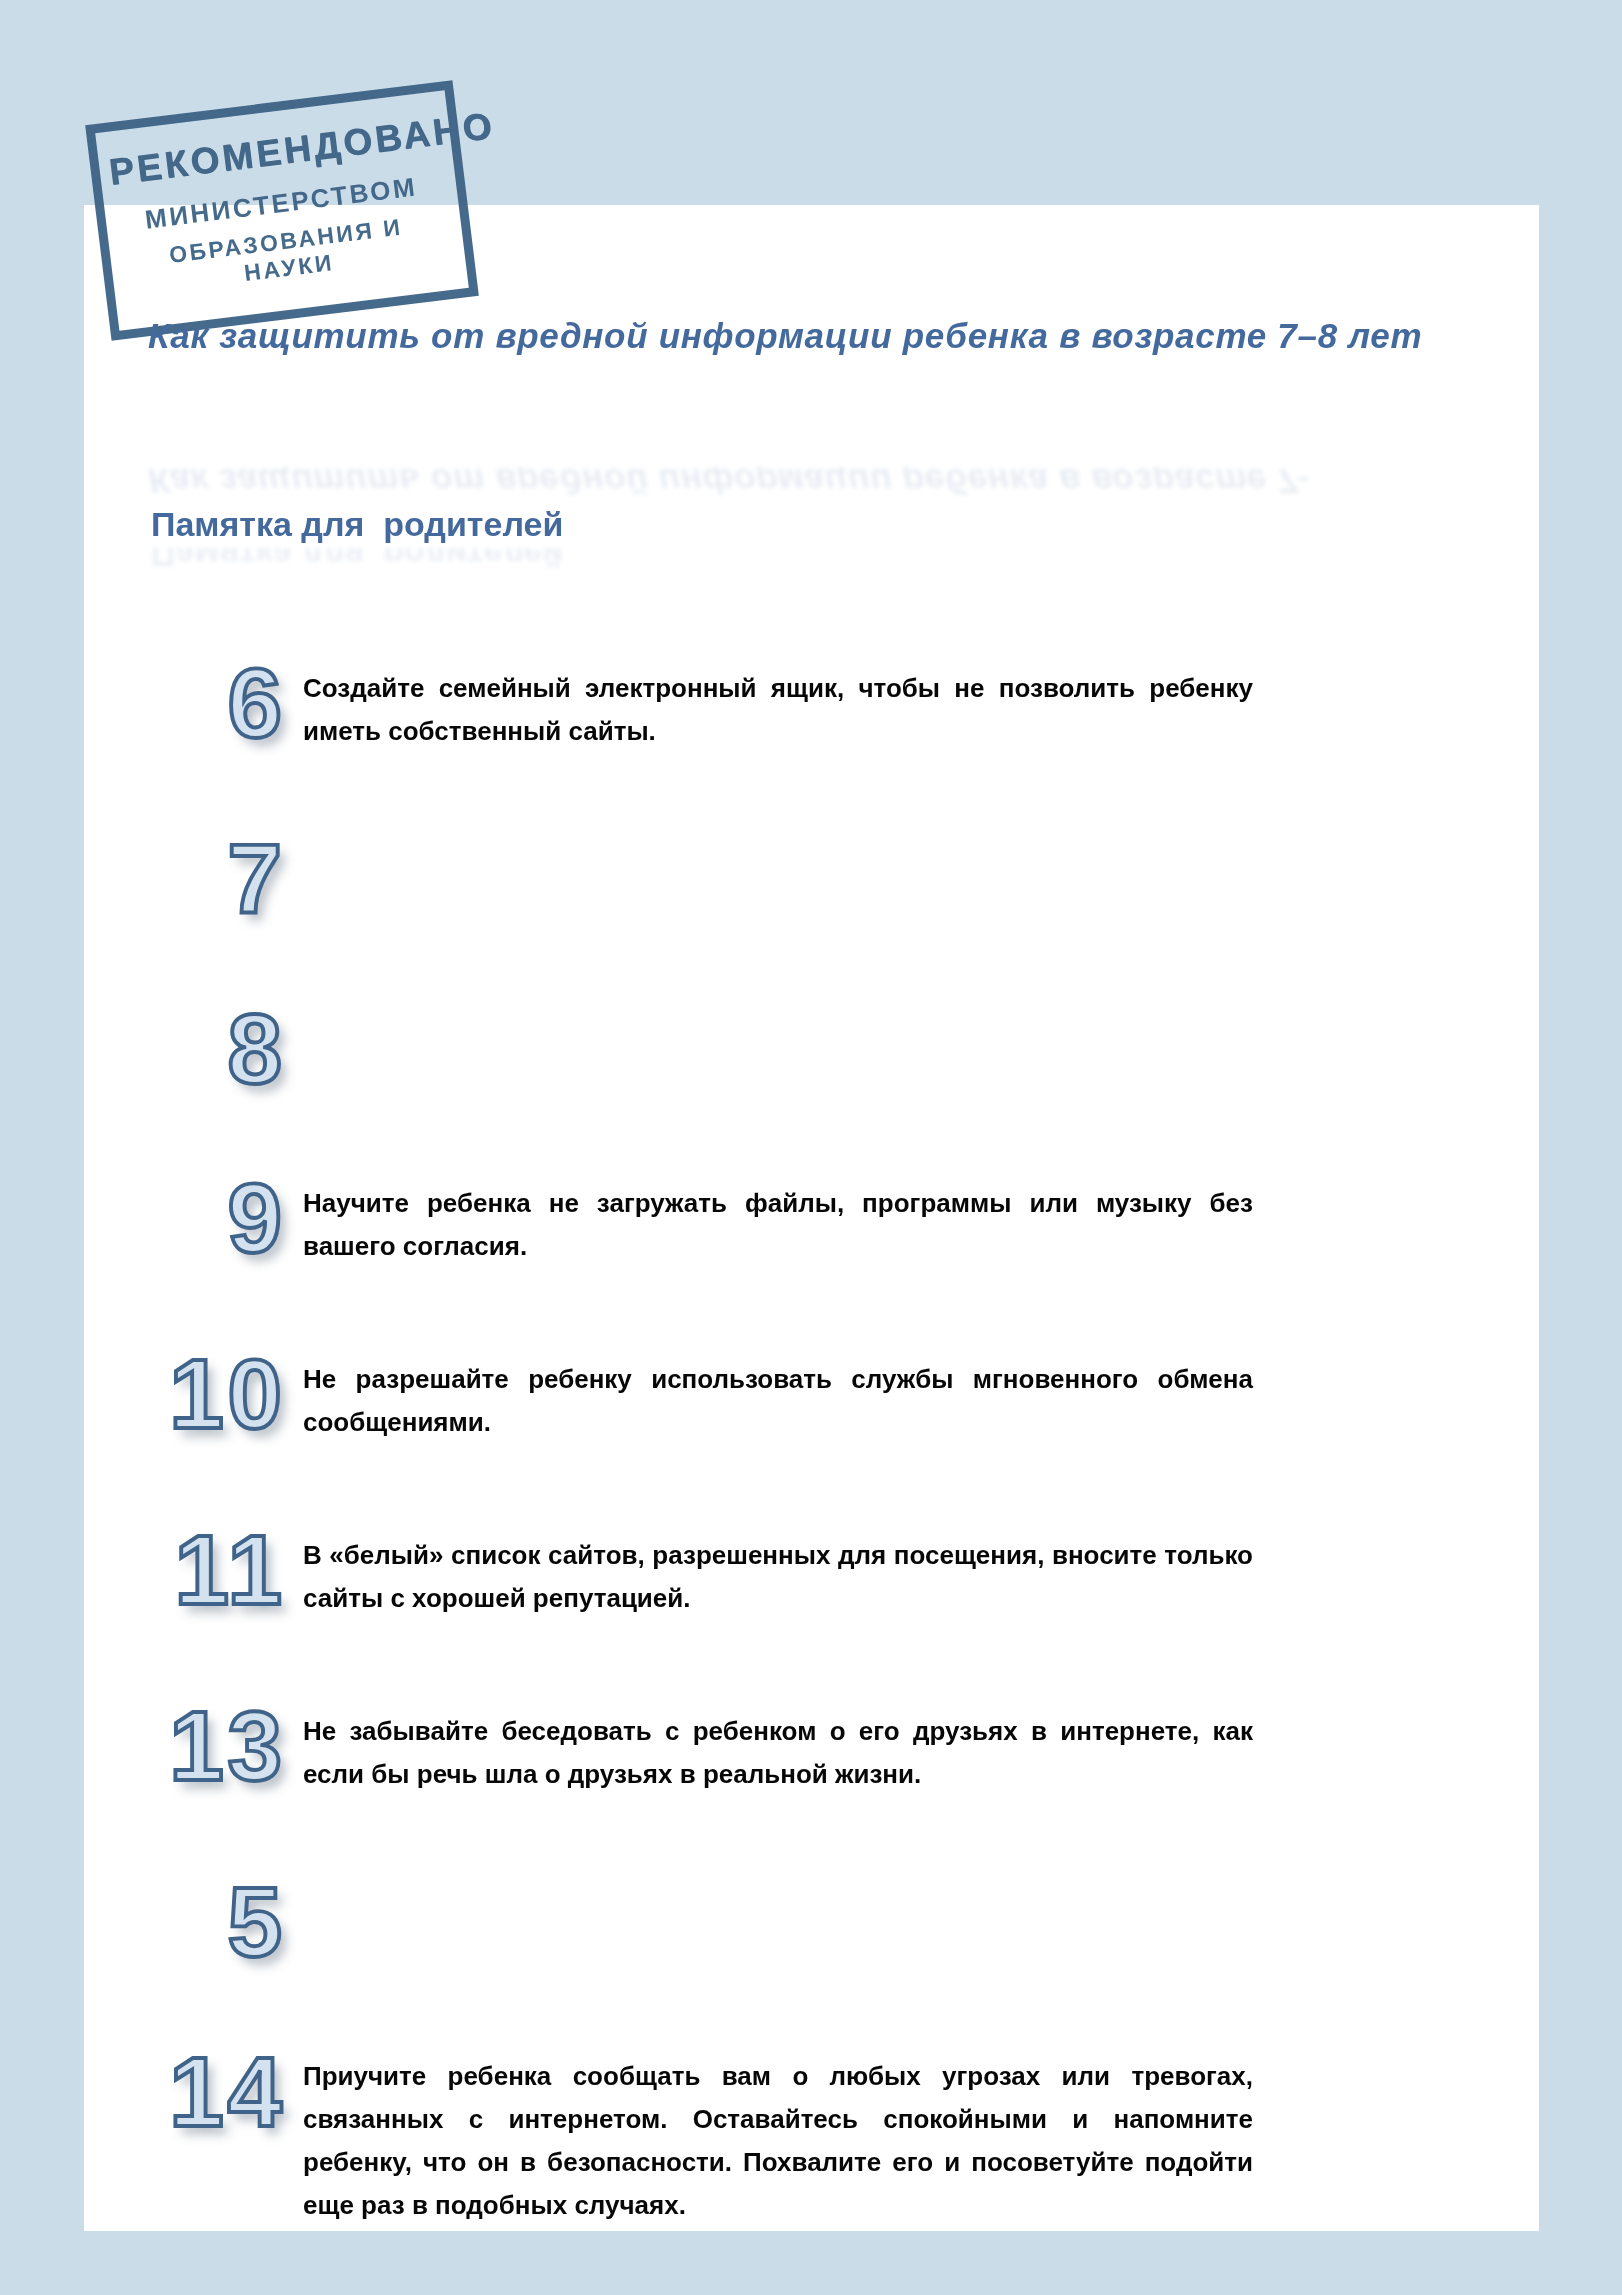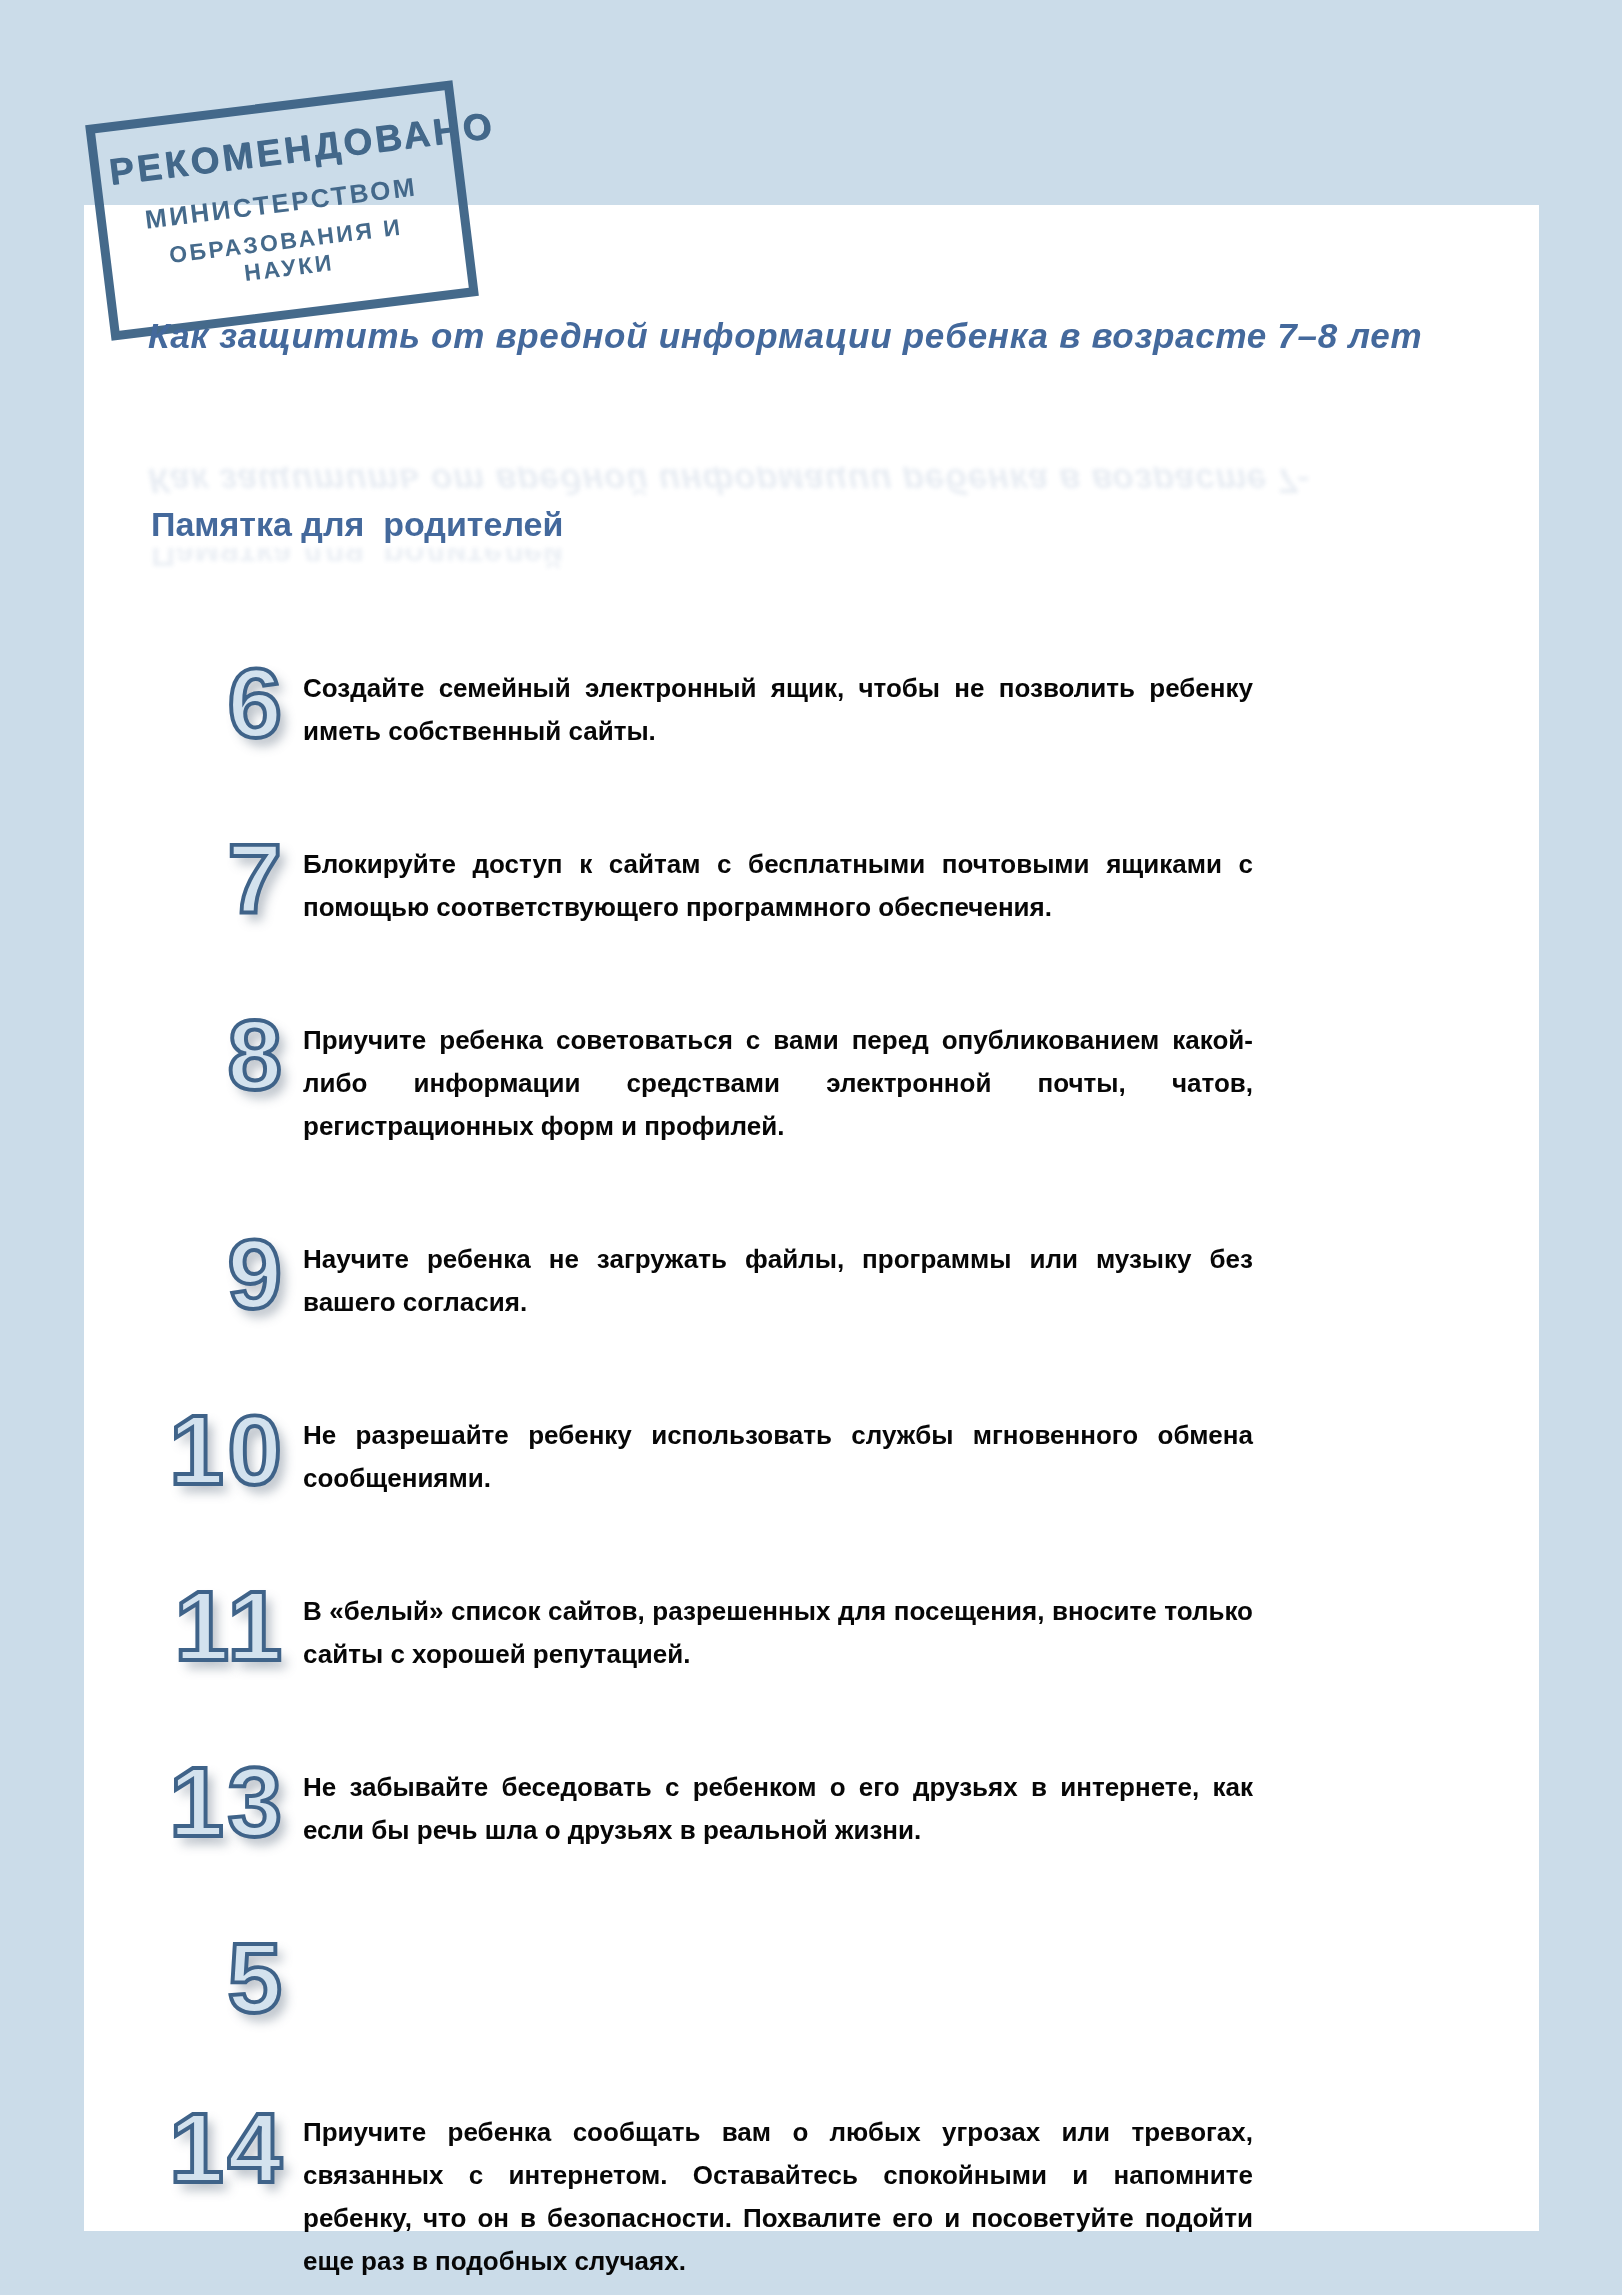--- a/index.html
+++ b/index.html
@@ -145,26 +145,24 @@
     <div class="subtitle mirror subtitle-mirror" aria-hidden="true">Памятка для  родителей</div>
 
     <div class="items">
   <div class="item">
     <div class="item-number">6</div>
     <div class="item-text">Создайте семейный электронный ящик, чтобы не позволить ребенку иметь собственный сайты.</div>
   </div>
 
   <div class="item">
     <div class="item-number">7</div>
-    <div class="item-text">Блокируйте доступ к сайтам с бесплатными почтовыми ящиками с помощью соответствующего программного обеспечения.</div>
   </div>
 
   <div class="item">
     <div class="item-number">8</div>
-    <div class="item-text">Приучите ребенка советоваться с вами перед опубликованием какой-либо информации средствами электронной почты, чатов, регистрационных форм и профилей.</div>
   </div>
 
   <div class="item">
     <div class="item-number">9</div>
     <div class="item-text">Научите ребенка не загружать файлы, программы или музыку без вашего согласия.</div>
   </div>
 
   <div class="item">
     <div class="item-number">10</div>
     <div class="item-text">Не разрешайте ребенку использовать службы мгновенного обмена сообщениями.</div>

